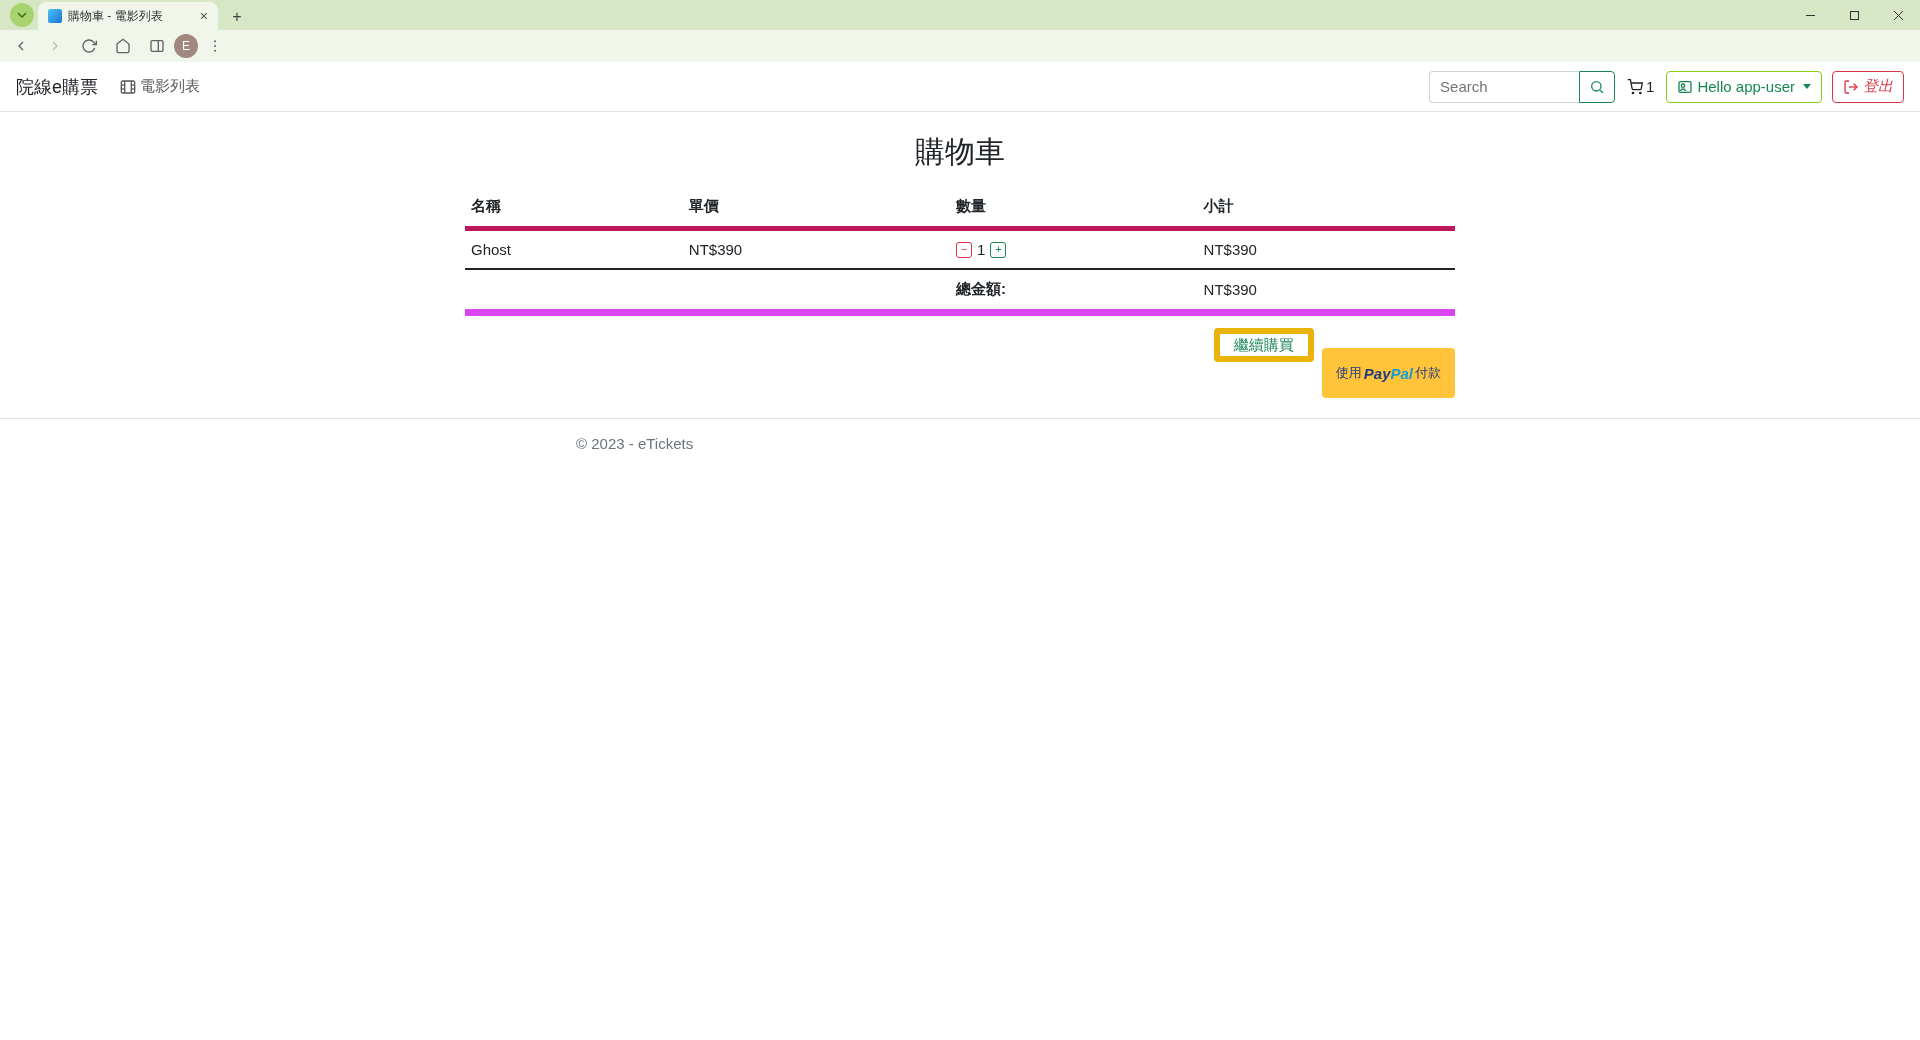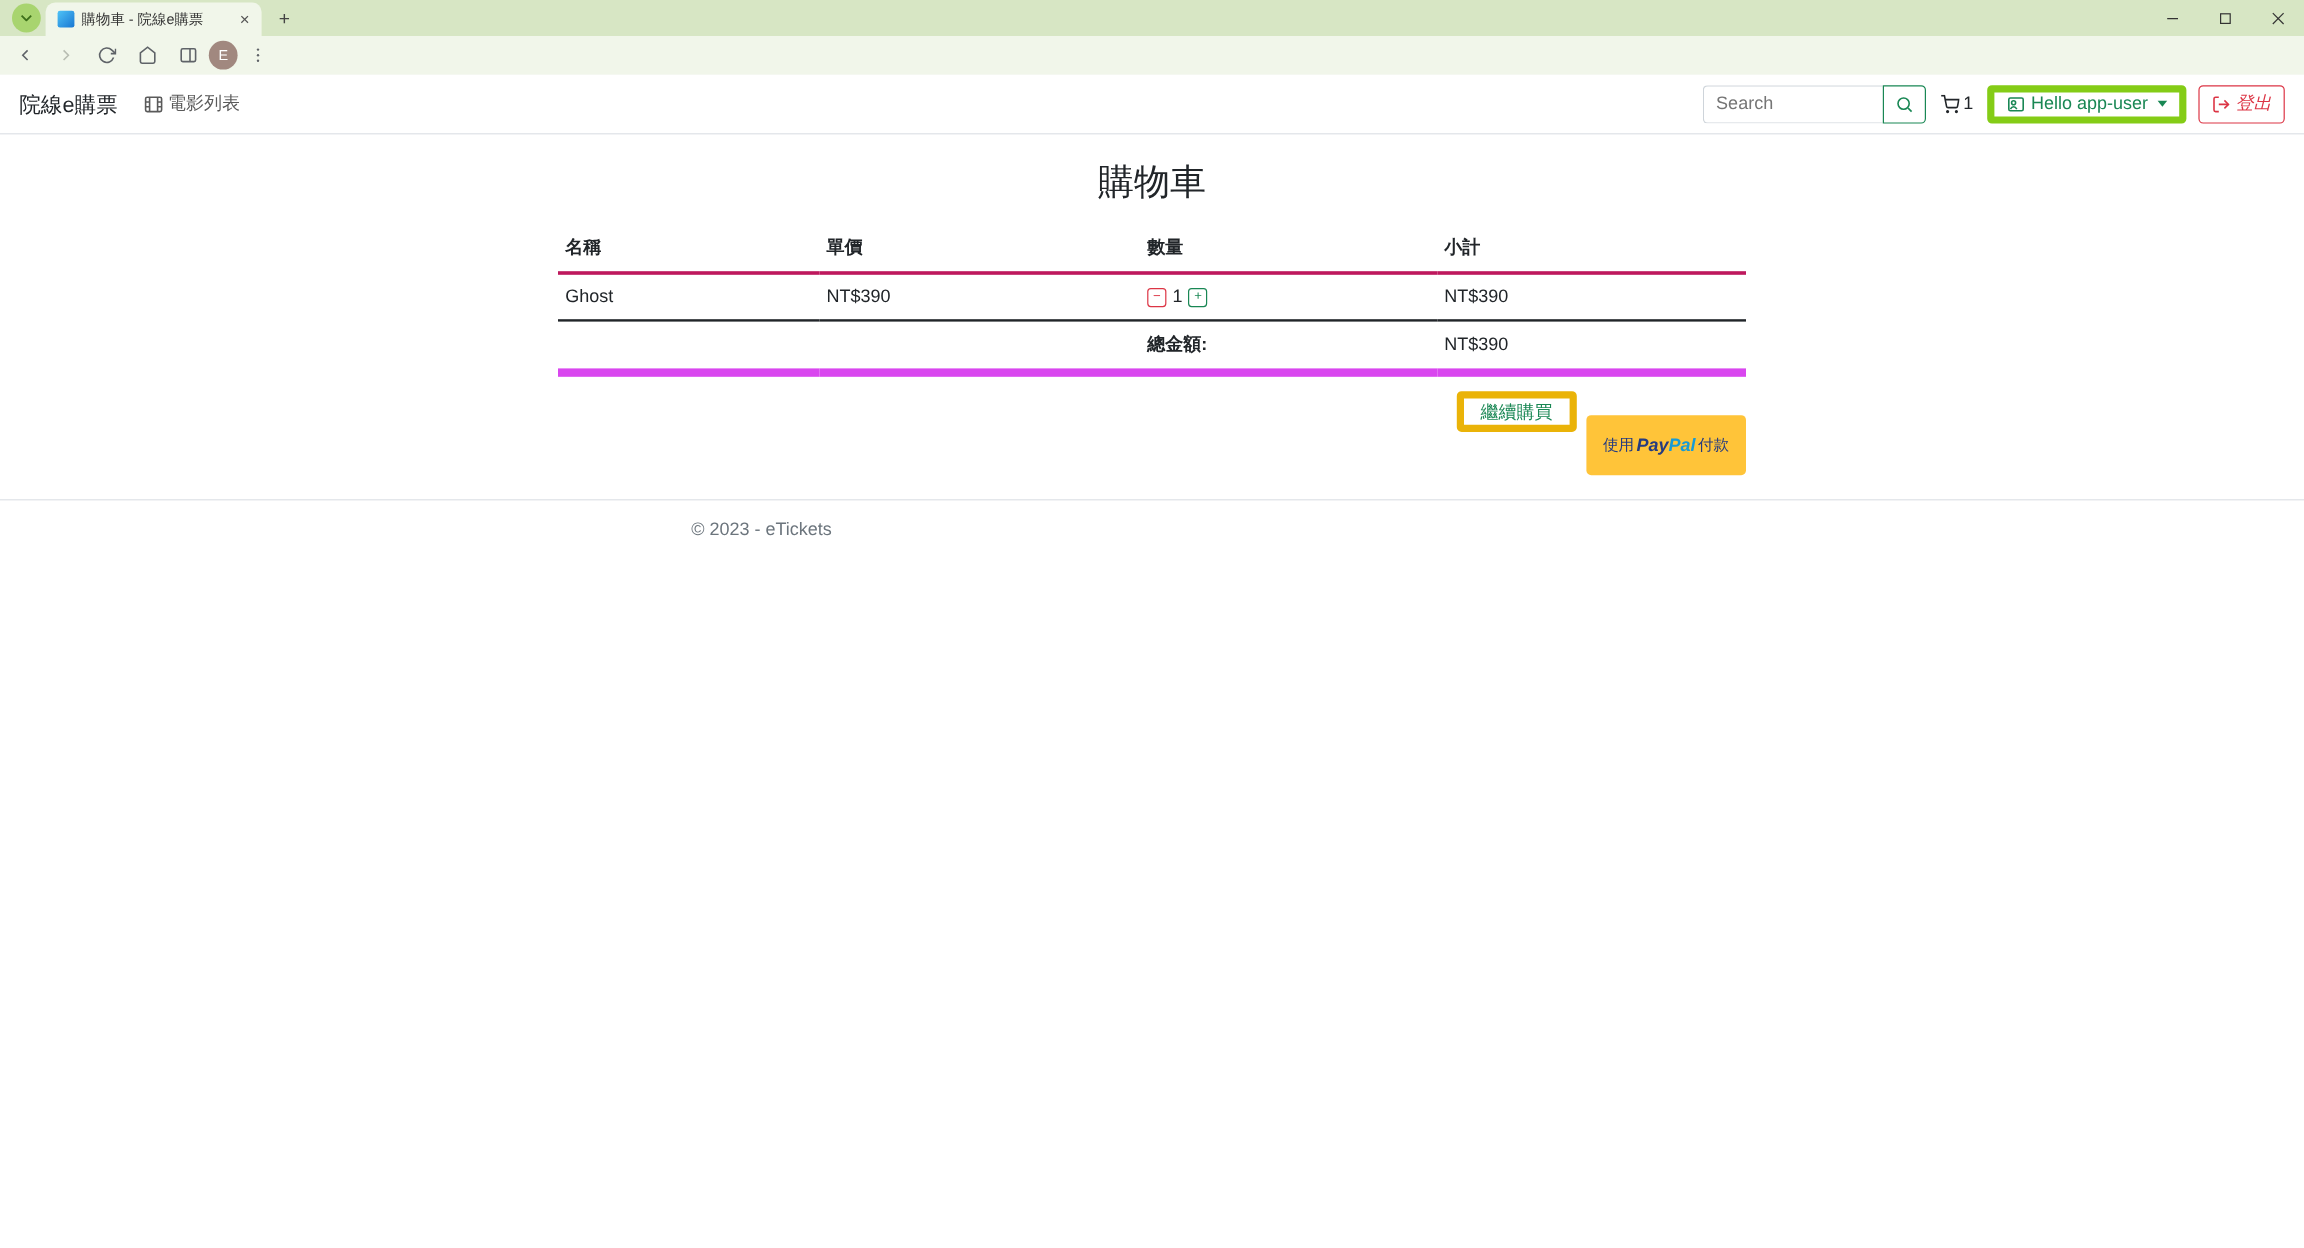--- a/index.html
+++ b/index.html
@@ -31,29 +31,29 @@
   
   .navbar { height:50px; border-bottom:1px solid #dee2e6; display:flex; align-items:center; padding:0 16px; background:#fff; }
   .brand { font-size:18px; color:#212529; margin-right:18px; }
   .navlink { display:flex; align-items:center; gap:4px; color:#5a5a5a; font-size:15px; cursor:pointer; padding:6px 4px;text-align:center; }
   .nav-right { margin-left:auto; display:flex; align-items:center; gap:10px; }
   .search-grp { display:flex; }
   .search-in { width:150px; height:32px; border:1px solid #ced4da; border-right:none; border-radius:4px 0 0 4px; padding:0 10px; font-size:15px; outline:none; }
   .search-btn { width:36px; height:32px; border:1px solid #198754; border-radius:0 4px 4px 0; background:#fff; color:#198754; display:flex; align-items:center; justify-content:center; cursor:pointer; }
   .cart-ind { display:flex; align-items:center; gap:3px; color:#212529; font-size:15px; cursor:pointer; padding:0 2px; }
   .btn-out { height:32px; border-radius:4px; padding:0 10px; display:flex; align-items:center; gap:4px; font-size:15px; cursor:pointer; background:#fff; }
-  .btn-out.green { border:6px solid #84cc16; color:#198754;align-items:center; }
+  .btn-out.green { border:1px solid #84cc16; color:#198754;align-items:center; }
   .btn-out.red { border:1px solid #dc3545; color:#dc3545; font-style:italic; }
   .caret-dn { width:0;height:0;border-left:4px solid transparent;border-right:4px solid transparent;border-top:5px solid currentColor; margin-left:4px; }
 
   
   .container { max-width:990px; margin:0 auto; padding:14px 0 20px; }
   h2.title { text-align:center; font-size:30px; font-weight:400; margin:6px 0 14px; }
   table.cart { width:100%; border-collapse:collapse; font-size:15px; }
-  table.cart th { text-align:left; font-weight:700; padding:10px 6px; border-bottom:3px solid #be185d; }
+  table.cart th { text-align:left; font-weight:700; padding:10px 6px; border-bottom:5px solid #be185d; }
   table.cart td { padding:10px 6px; color:#212529;margin-left:36px; }
   table.cart tbody tr { border-bottom:2px solid #212529; }
   table.cart tfoot td { padding:10px 6px; border-bottom:7px solid #d946ef; }
   .qty-cell { display:flex; align-items:center; gap:5px; }
   .qty-btn { width:16px; height:16px; border-radius:3px; display:flex; align-items:center; justify-content:center; cursor:pointer; font-size:11px; line-height:1; }
   .qty-btn.minus { border:1px solid #dc3545; color:#dc3545; }
   .qty-btn.plus { border:1px solid #198754; color:#198754; }
   .actions { display:flex; justify-content:flex-end; gap:8px; margin-top:12px; }
   .btn-continue { height:34px; padding:0 14px; border:6px solid #eab308; color:#198754; background:#fff; border-radius:4px; font-size:15px; cursor:pointer; }
   .btn-paypal { height:50px; padding:0 14px; border:none; background:#ffc439; color:#253b80; border-radius:4px; font-size:13px; display:flex; align-items:center; gap:2px; cursor:pointer;margin-top:20px; }
@@ -72,21 +72,21 @@
 
 <div class="chrome">
   <div class="tab-strip">
     <div class="tab-dd">
       <svg viewBox="0 0 10 6" width="10" height="6">
           <path d="M1 1l4 4 4-4" fill="none" stroke="currentColor" stroke-width="1.5"></path>
         </svg>
     </div>
     <div class="tab">
       <span class="favicon"></span>
-      <span class="title">購物車 - 院線e購票</span>
+      <span class="title">購物車 - 電影列表</span>
       <span class="tclose">×</span>
     </div>
     <div class="newtab">+</div>
     <div class="win-ctrl">
       <div class="win-btn">
           <svg viewBox="0 0 11 11">
             <line x1="1" y1="5.5" x2="10" y2="5.5" stroke="currentColor"></line>
           </svg>
         </div>
       <div class="win-btn">

